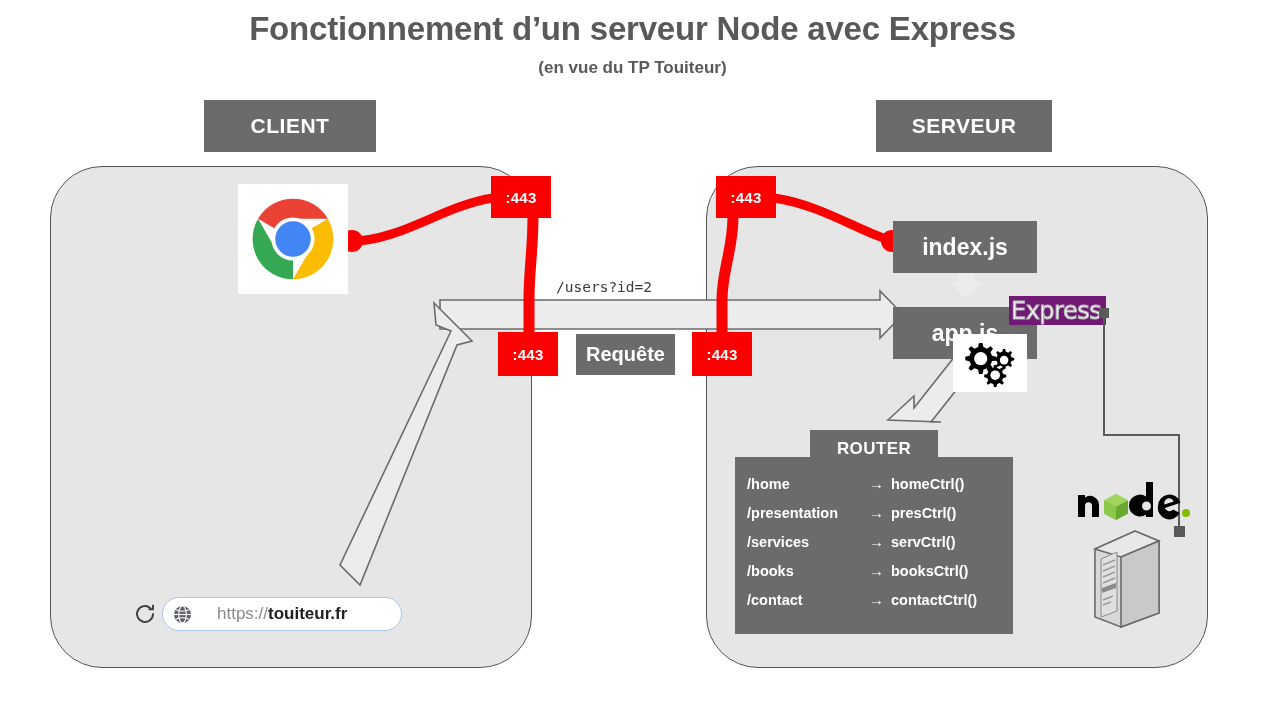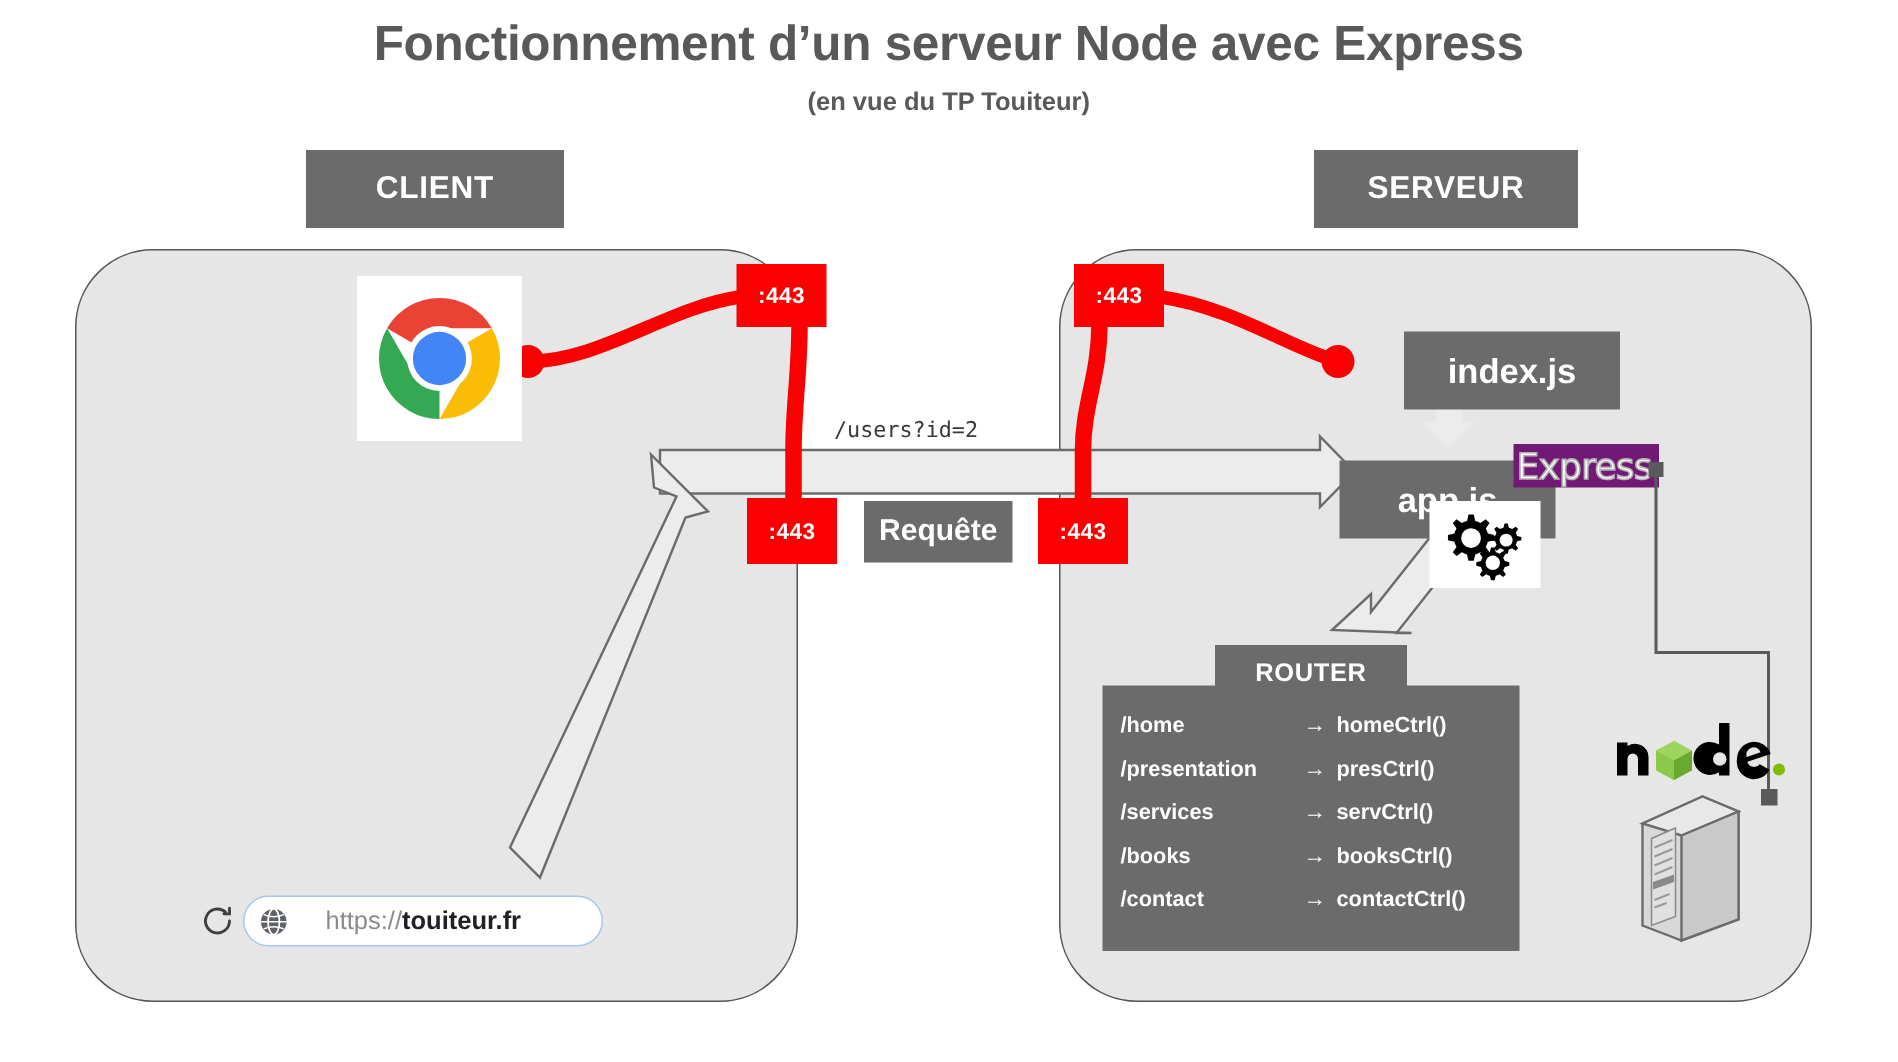--- a/index.html
+++ b/index.html
@@ -90,21 +90,21 @@
     background: #ffffff;
     display: flex; align-items: center; justify-content: center;
   }
 
   
   .code-box {
     background: #6b6b6b; color: #ffffff;
     font-size: 23px; font-weight: bold;
     display: flex; align-items: center; justify-content: center;
   }
-  #index-box { left: 893px; top: 221px; width: 144px; height: 52px; margin-left: 43px; }
+  #index-box { left: 893px; top: 221px; width: 144px; height: 52px; }
   #app-box   { left: 893px; top: 291px; width: 144px; height: 52px; margin-top: 16px; }
 
   
   #express-logo {
     left: 1009px; top: 296px; width: 97px; height: 29px;
     background: #701a75;
     display: flex; align-items: center; justify-content: flex-start;
     padding-left: 2px; box-sizing: border-box;
   }
   #express-logo .exp-text {

